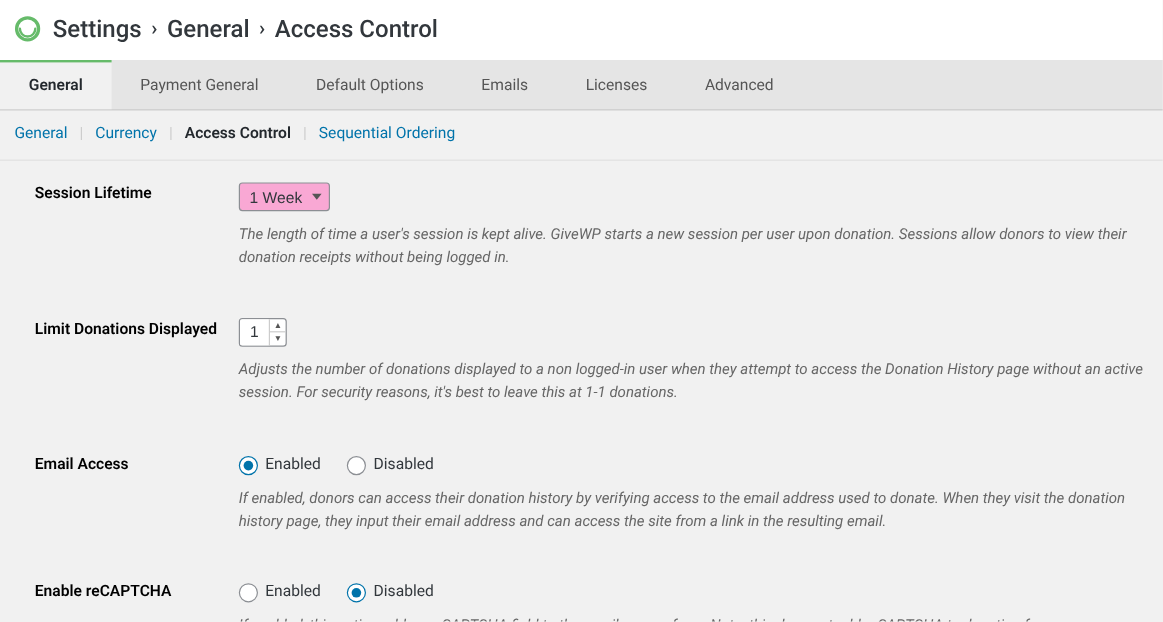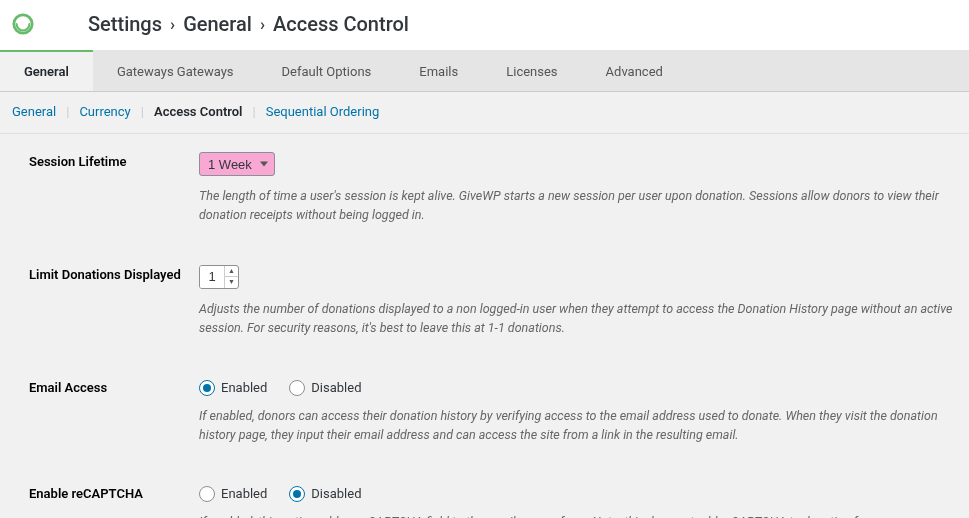--- a/index.html
+++ b/index.html
@@ -24,21 +24,20 @@
     height: 22px;
     flex-shrink: 0;
   }
   .breadcrumb {
     font-size: 20px;
     font-weight: 500;
     color: #32373c;
     display: flex;
     align-items: center;
     gap: 8px;
-    margin-left: 44px;
   }
   .breadcrumb .sep {
     font-size: 17px;
     color: #32373c;
   }
   .tabs {
     display: flex;
     background: #e5e5e5;
     border-bottom: 1px solid #ccc;
   }
@@ -217,21 +216,21 @@
     <span>Settings</span>
     <span class="sep">›</span>
     <span>General</span>
     <span class="sep">›</span>
     <span>Access Control</span>
   </div>
 </div>
 
 <div class="tabs">
   <div class="tab active">General</div>
-  <div class="tab">Gateways Gateways</div>
+  <div class="tab">Payment General</div>
   <div class="tab">Default Options</div>
   <div class="tab">Emails</div>
   <div class="tab">Licenses</div>
   <div class="tab">Advanced</div>
 </div>
 
 <div class="subtabs">
   <span class="subtab">General</span>
   <span class="subtab-sep">|</span>
   <span class="subtab">Currency</span>

